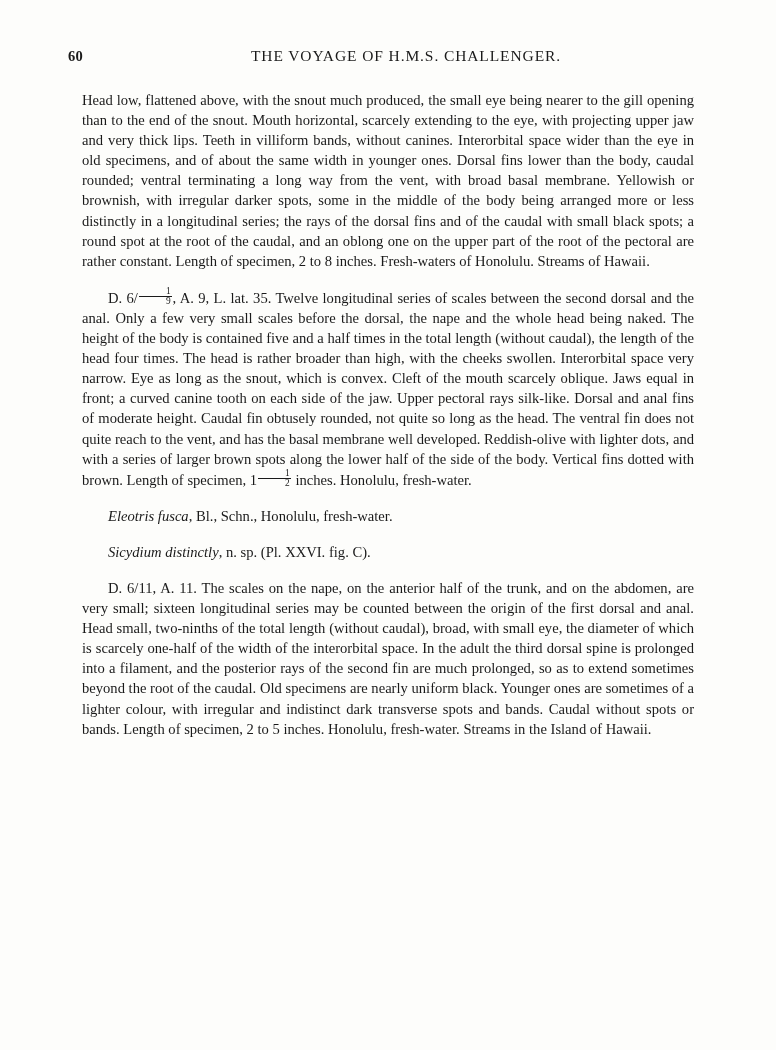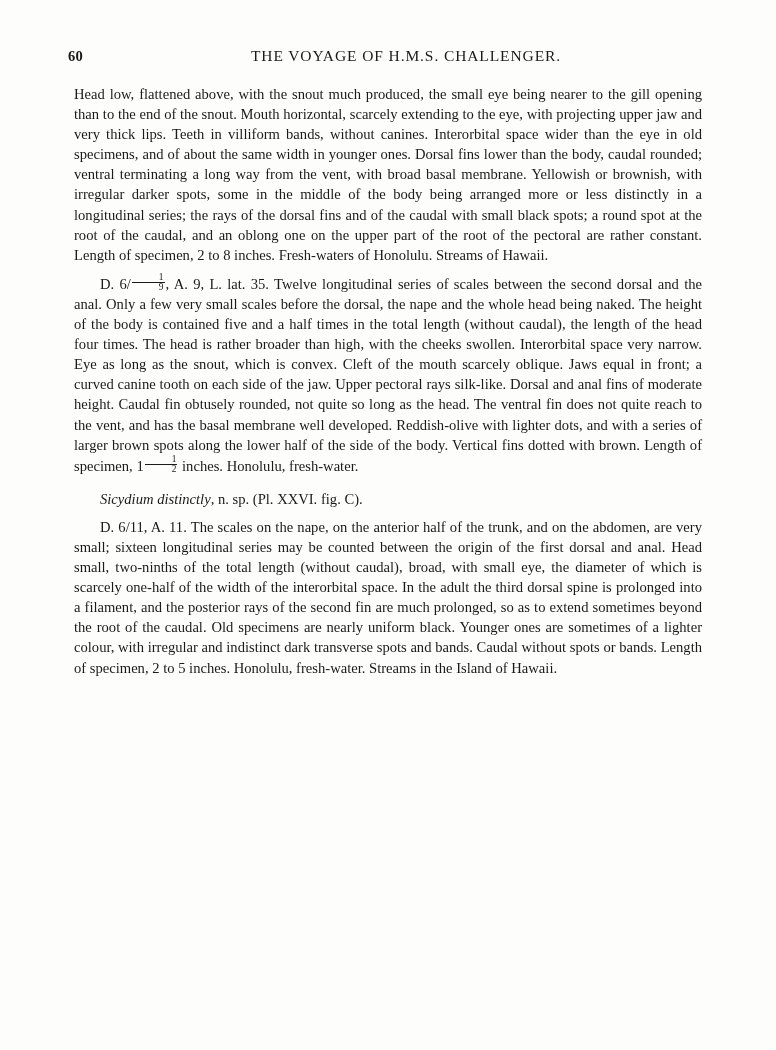--- a/index.html
+++ b/index.html
@@ -45,21 +45,21 @@
     padding-left: 28px;
   }
   .body-text {
     font-size: 14.6px;
     line-height: 20.1px;
     text-align: justify;
     text-justify: inter-word;
     hyphens: none;
   }
   p {
-    margin: 8px;
+    margin: 16px;
   }
   p.para {
     text-indent: 0;
   }
   p.indent {
     text-indent: 26px;
   }
   .spaced {
     margin-top: 13px;
   }
@@ -101,19 +101,20 @@
     <div class="running-head">THE VOYAGE OF H.M.S. CHALLENGER.</div>
   </div>
 
   <div class="body-text">
 
     <p class="para">Head low, flattened above, with the snout much produced, the small eye being nearer to the gill opening than to the end of the snout. Mouth horizontal, scarcely extending to the eye, with projecting upper jaw and very thick lips. Teeth in villiform bands, without canines. Interorbital space wider than the eye in old specimens, and of about the same width in younger ones. Dorsal fins lower than the body, caudal rounded; ventral terminating a long way from the vent, with broad basal membrane. Yellowish or brownish, with irregular darker spots, some in the middle of the body being arranged more or less distinctly in a longitudinal series; the rays of the dorsal fins and of the caudal with small black spots; a round spot at the root of the caudal, and an oblong one on the upper part of the root of the pectoral are rather constant. Length of specimen, 2 to 8 inches. Fresh-waters of Honolulu. Streams of Hawaii.</p>
 
 
     <p class="indent"><span>D. 6/</span><span class="frac"><span class="num">1</span><span class="den">9</span></span><span>, A. 9, L. lat. 35. Twelve longitudinal series of scales between the second dorsal and the anal. Only a few very small scales before the dorsal, the nape and the whole head being naked. The height of the body is contained five and a half times in the total length (without caudal), the length of the head four times. The head is rather broader than high, with the cheeks swollen. Interorbital space very narrow. Eye as long as the snout, which is convex. Cleft of the mouth scarcely oblique. Jaws equal in front; a curved canine tooth on each side of the jaw. Upper pectoral rays silk-like. Dorsal and anal fins of moderate height. Caudal fin obtusely rounded, not quite so long as the head. The ventral fin does not quite reach to the vent, and has the basal membrane well developed. Reddish-olive with lighter dots, and with a series of larger brown spots along the lower half of the side of the body. Vertical fins dotted with brown. Length of specimen, 1</span><span class="mixed"><span class="frac"><span class="num">1</span><span class="den">2</span></span></span><span> inches. Honolulu, fresh-water.</span></p>
 
+    <p class="species spaced"><span>Eleotris fusca</span><span class="sp-rom">, Bl., Schn., Honolulu, fresh-water.</span></p>
 
     <p class="species spaced"><span>Sicydium distinctly</span><span class="sp-rom">, n. sp. (Pl. XXVI. fig. C).</span></p>
 
     <p class="indent">D. 6/11, A. 11. The scales on the nape, on the anterior half of the trunk, and on the abdomen, are very small; sixteen longitudinal series may be counted between the origin of the first dorsal and anal. Head small, two-ninths of the total length (without caudal), broad, with small eye, the diameter of which is scarcely one-half of the width of the interorbital space. In the adult the third dorsal spine is prolonged into a filament, and the posterior rays of the second fin are much prolonged, so as to extend sometimes beyond the root of the caudal. Old specimens are nearly uniform black. Younger ones are sometimes of a lighter colour, with irregular and indistinct dark transverse spots and bands. Caudal without spots or bands. Length of specimen, 2 to 5 inches. Honolulu, fresh-water. Streams in the Island of Hawaii.</p>
 
   </div>
 </div>
 
 </body></html>

